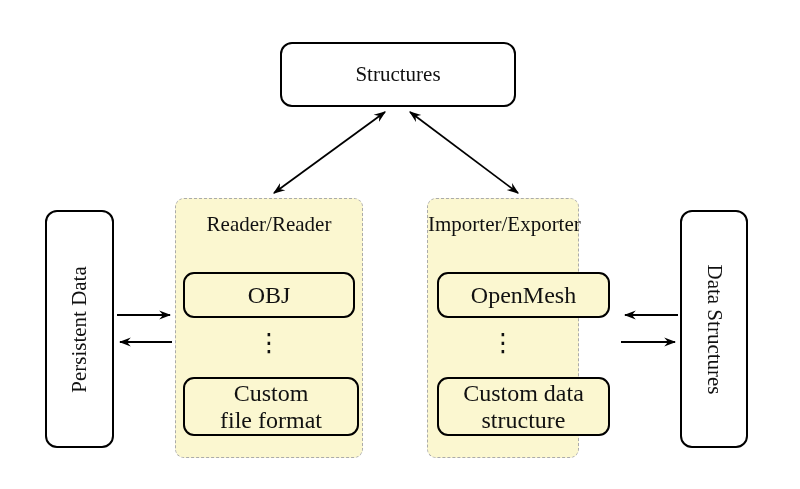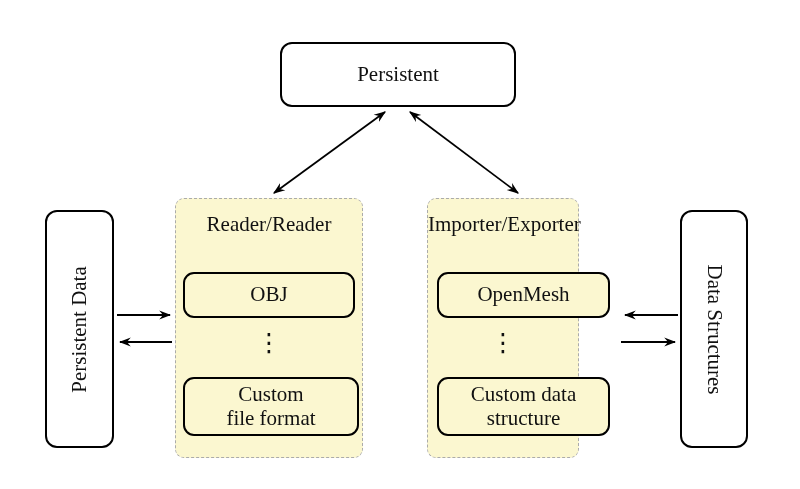--- a/index.html
+++ b/index.html
@@ -31,21 +31,21 @@
   }
   #rw { left:175px; top:198px; width:188px; height:260px; }
   #ie { left:427px; top:198px; width:152px; height:260px; }
   .group-title { text-align:center; margin-top:13px; font-size:21px; }
 
   
   .inner {
     position:absolute; background:var(--fill,#fbf7d0);
     border:2.5px solid var(--ink,#000); border-radius:11px;
     display:flex; align-items:center; justify-content:center;
-    font-size:21px; text-align:center; line-height:1.12;
+    font-size:24px; text-align:center; line-height:1.12;
   }
   #rw-obj    { left:7px; top:73px;  width:172px; height:46px; }
   #rw-custom { left:7px; top:178px; width:176px; height:59px; }
   #ie-openmesh { left:9px; top:73px;  width:173px; height:46px; }
   #ie-custom   { left:9px; top:178px; width:173px; height:59px; }
 
   .ellipsis {
     position:absolute; left:0; right:0; top:131px; text-align:center;
     font-size:25px; line-height:1; letter-spacing:0;
     font-family:"DejaVu Sans","DejaVu Serif",serif;
@@ -69,21 +69,21 @@
     </defs>
     <line x1="385" y1="112" x2="274" y2="193" marker-start="url(#ah)" marker-end="url(#ah)"></line>
     <line x1="410" y1="112" x2="518" y2="193" marker-start="url(#ah)" marker-end="url(#ah)"></line>
     <line x1="117" y1="315" x2="170" y2="315" marker-end="url(#ah)"></line>
     <line x1="172" y1="342" x2="120" y2="342" marker-end="url(#ah)"></line>
     <line x1="678" y1="315" x2="625" y2="315" marker-end="url(#ah)"></line>
     <line x1="621" y1="342" x2="675" y2="342" marker-end="url(#ah)"></line>
   </svg>
 
   <div class="node" id="iomanager">
-    <span>Persistent</span>
+    <span>Structures</span>
   </div>
 
   <div class="node" id="persistent">
     <span class="vtext">Persistent Data</span>
   </div>
 
   <div class="node" id="datastructures">
     <span class="vtext">Data Structures</span>
   </div>
 

